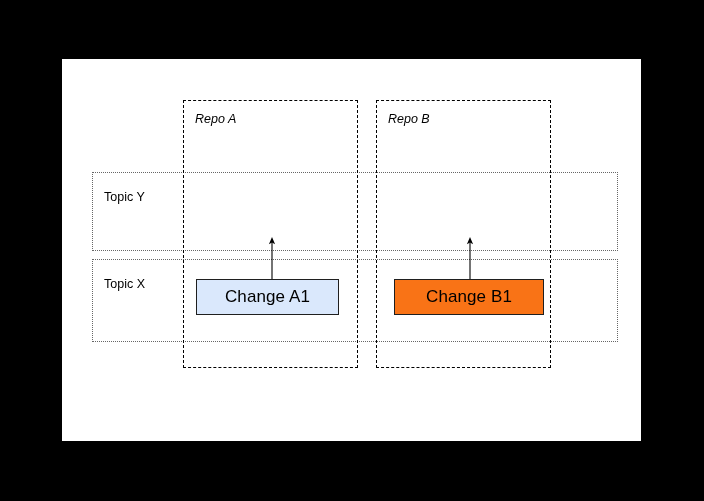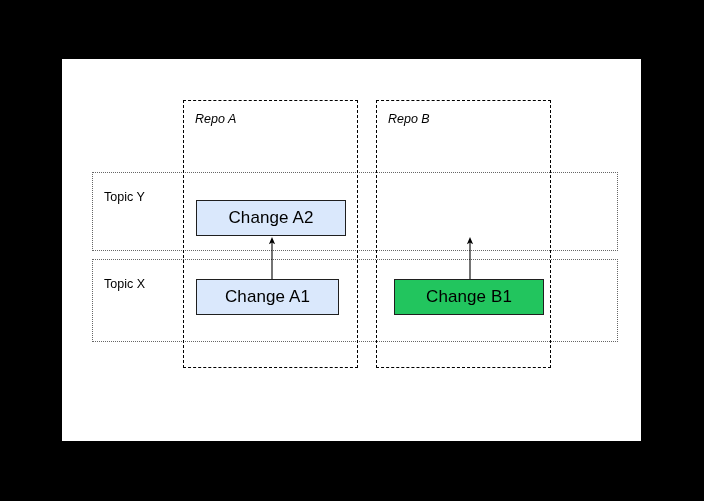--- a/index.html
+++ b/index.html
@@ -106,26 +106,23 @@
   <svg class="arrow-svg" id="arrow-a1-to-a2" width="10" height="43" viewBox="0 0 10 43" style="left: 205px; top: 177px;">
     <line x1="5" y1="43" x2="5" y2="6" stroke="#000000" stroke-width="1.1"></line>
     <path d="M5 1 L1.9 8.2 L5 6.6 L8.1 8.2 Z" fill="#000000"></path>
   </svg>
 
   <svg class="arrow-svg" id="arrow-b1-to-b2" width="10" height="43" viewBox="0 0 10 43" style="left: 403px; top: 177px;">
     <line x1="5" y1="43" x2="5" y2="6" stroke="#000000" stroke-width="1.1"></line>
     <path d="M5 1 L1.9 8.2 L5 6.6 L8.1 8.2 Z" fill="#000000"></path>
   </svg>
 
-  <div class="change-node" id="change-a2" style="left: 134px; top: 141px; width: 150px; height: 36px; background: rgb(218, 232, 252); border-color: rgb(31, 31, 31);">
-    <span>Change A2</span>
-  </div>
 
 
   <div class="change-node" id="change-a1" style="left: 134px; top: 220px; width: 143px; height: 36px; background: rgb(218, 232, 252); border-color: rgb(31, 31, 31);">
     <span>Change A1</span>
   </div>
 
-  <div class="change-node" id="change-b1" style="left: 332px; top: 220px; width: 150px; height: 36px; background: #22c55e; border-color: rgb(31, 31, 31);">
+  <div class="change-node" id="change-b1" style="left: 332px; top: 220px; width: 150px; height: 36px; background: #f97316; border-color: rgb(31, 31, 31);">
     <span>Change B1</span>
   </div>
 
 </div>
 
 </body></html>

